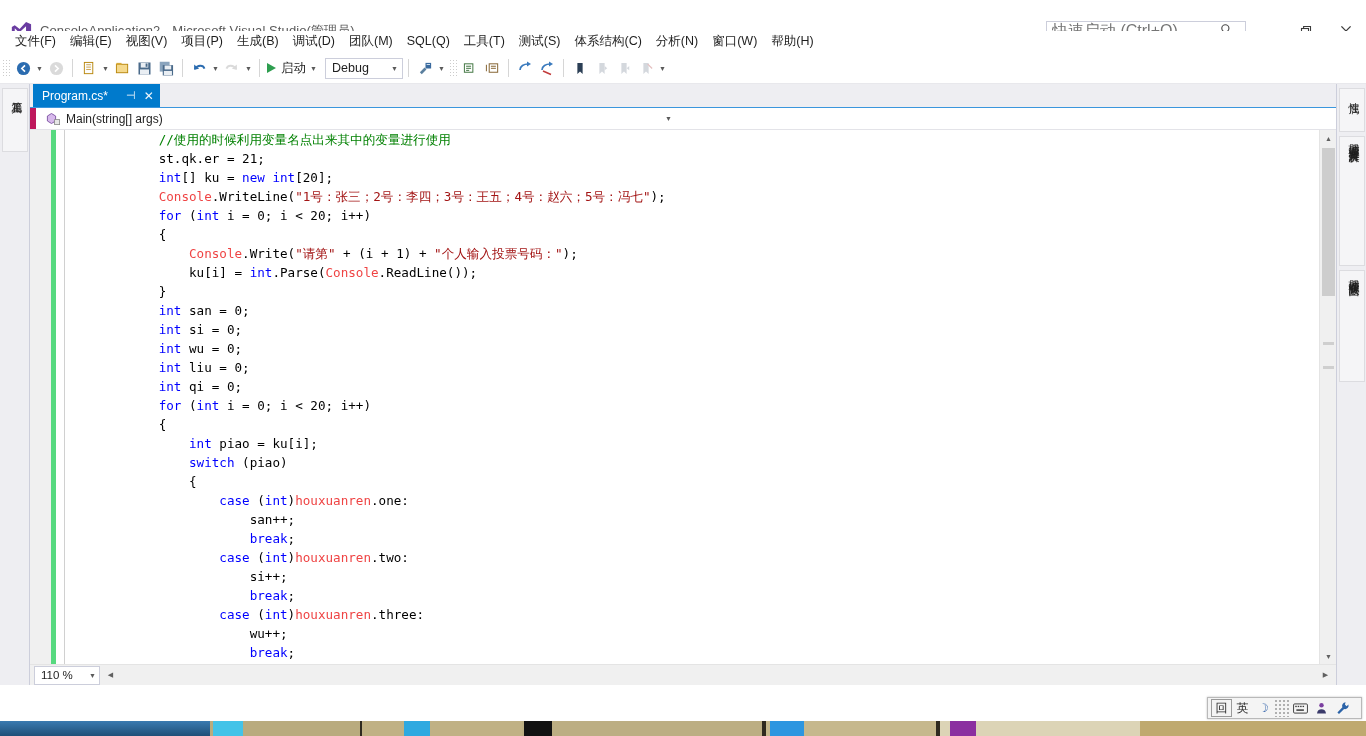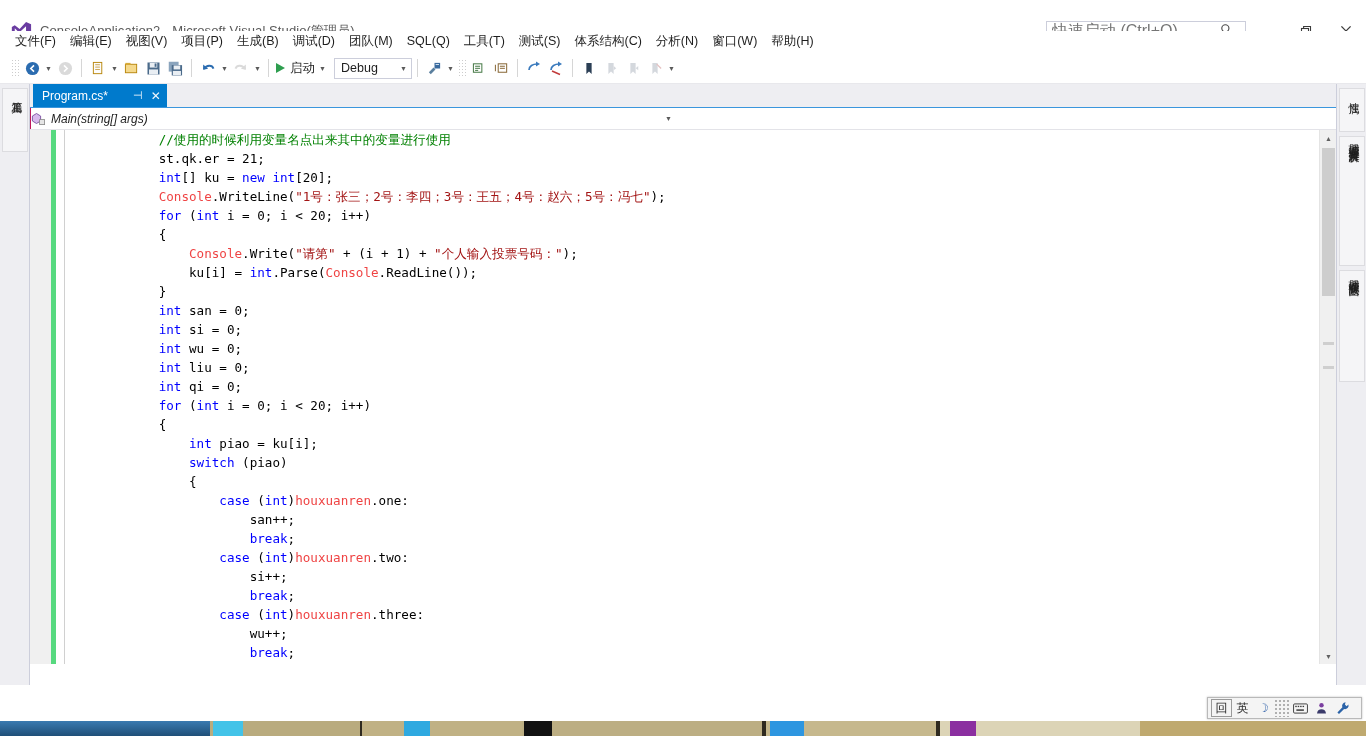--- a/index.html
+++ b/index.html
@@ -56,21 +56,21 @@
   }
   .menuitem {
     font-size: 12.5px; color: #1e1e1e; padding: 2px 7px; white-space: nowrap;
     line-height: 16px;
   }
 
   
   .toolbar {
     position: absolute; left: 0; top: 53px; width: 1366px; height: 31px;
     background: #ffffff;
-    display: flex; align-items: center; padding-left: 9px;
+    display: flex; align-items: center; padding-left: 0;
     border-bottom: 1px solid #e8e8ec;
     text-align: right;
   }
   .tbgrip { width: 8px; height: 18px; margin: 0 2px;
     background-image: radial-gradient(#c3c3c3 0.8px, transparent 0.9px);
     background-size: 3px 3px; opacity:.85; }
   .tbsep { width: 1px; height: 18px; background: #d6d6d6; margin: 0 5px; }
   .tbbtn {
     width: 22px; height: 22px; display: flex; align-items: center; justify-content: center;
     font-size: 13px; color: #3b5b86;
@@ -129,35 +129,35 @@
     position: absolute; left: 0; top: 0; width: 1306px; height: 24px;
     background: #eeeef2;
     border-bottom: 1px solid #3a96dd;
     display: flex; align-items: flex-end;
   }
   .doctab {
     height: 23px; background: #007acc; color: #ffffff;
     display: flex; align-items: center; padding: 0 6px 0 9px;
     font-size: 12px; margin-left: 3px;
   }
-  .doctab .tname { margin-right: 25px; }
+  .doctab .tname { margin-right: 18px; }
   .doctab .tpin  { font-size: 11px; margin-right: 8px; opacity: .95; }
   .doctab .tclose{ font-size: 12px; opacity: .95; }
 
   .navbar {
     position: absolute; left: 0; top: 24px; width: 1306px; height: 22px;
     background: #ffffff; border-bottom: 1px solid #e3e3e8;
     display: flex; align-items: center;
   }
   .navcombo {
     height: 21px; display: flex; align-items: center;
     font-size: 12px; color: #1e1e1e; position: relative;
   }
   .navcombo.left  { width: 648px; padding-left: 8px; }
-  .navcombo.right { width: 650px; border-left: 1px solid #be185d; font-style: italic; }
+  .navcombo.right { width: 650px; padding-left: 10px; border-left: 6px solid #be185d; }
   .navcombo .caret {
     position: absolute; right: 8px; top: 7px; font-size: 7px; color: #5a5a5a;
   }
   .nav-ico { width: 16px; height: 14px; margin-right: 4px; position: relative; flex:0 0 auto;}
 
   .codepane {
     position: absolute; left: 0; top: 46px; width: 1306px; height: 534px;
     background: #ffffff; overflow: hidden;
   }
   .margin-ind {
@@ -508,20 +508,30 @@
     </div>
 
     <div class="vscroll">
       <div class="vs-up">▲</div>
       <div class="vs-thumb"></div>
       <div class="vs-mark" style="top:212px"></div>
       <div class="vs-mark" style="top:236px"></div>
       <div class="vs-dn">▼</div>
     </div>
 
+    <div class="hrow">
+      <div class="zoombox">
+        <span>110 %</span>
+        <span class="car">▼</span>
+      </div>
+      <div class="hscroll">
+        <div class="hs-l">◀</div>
+        <div class="hs-r">▶</div>
+      </div>
+    </div>
   </div>
 
 
   <div class="imebar">
     <div class="ime-i" style="border:1px solid #9a9a9a;">回</div>
     <div class="ime-i">英</div>
     <div class="ime-i" style="color:#2b5ea8;">☽</div>
     <div class="ime-dots"></div>
     <div class="ime-i">
       <svg width="15" height="11" viewBox="0 0 16 11">

